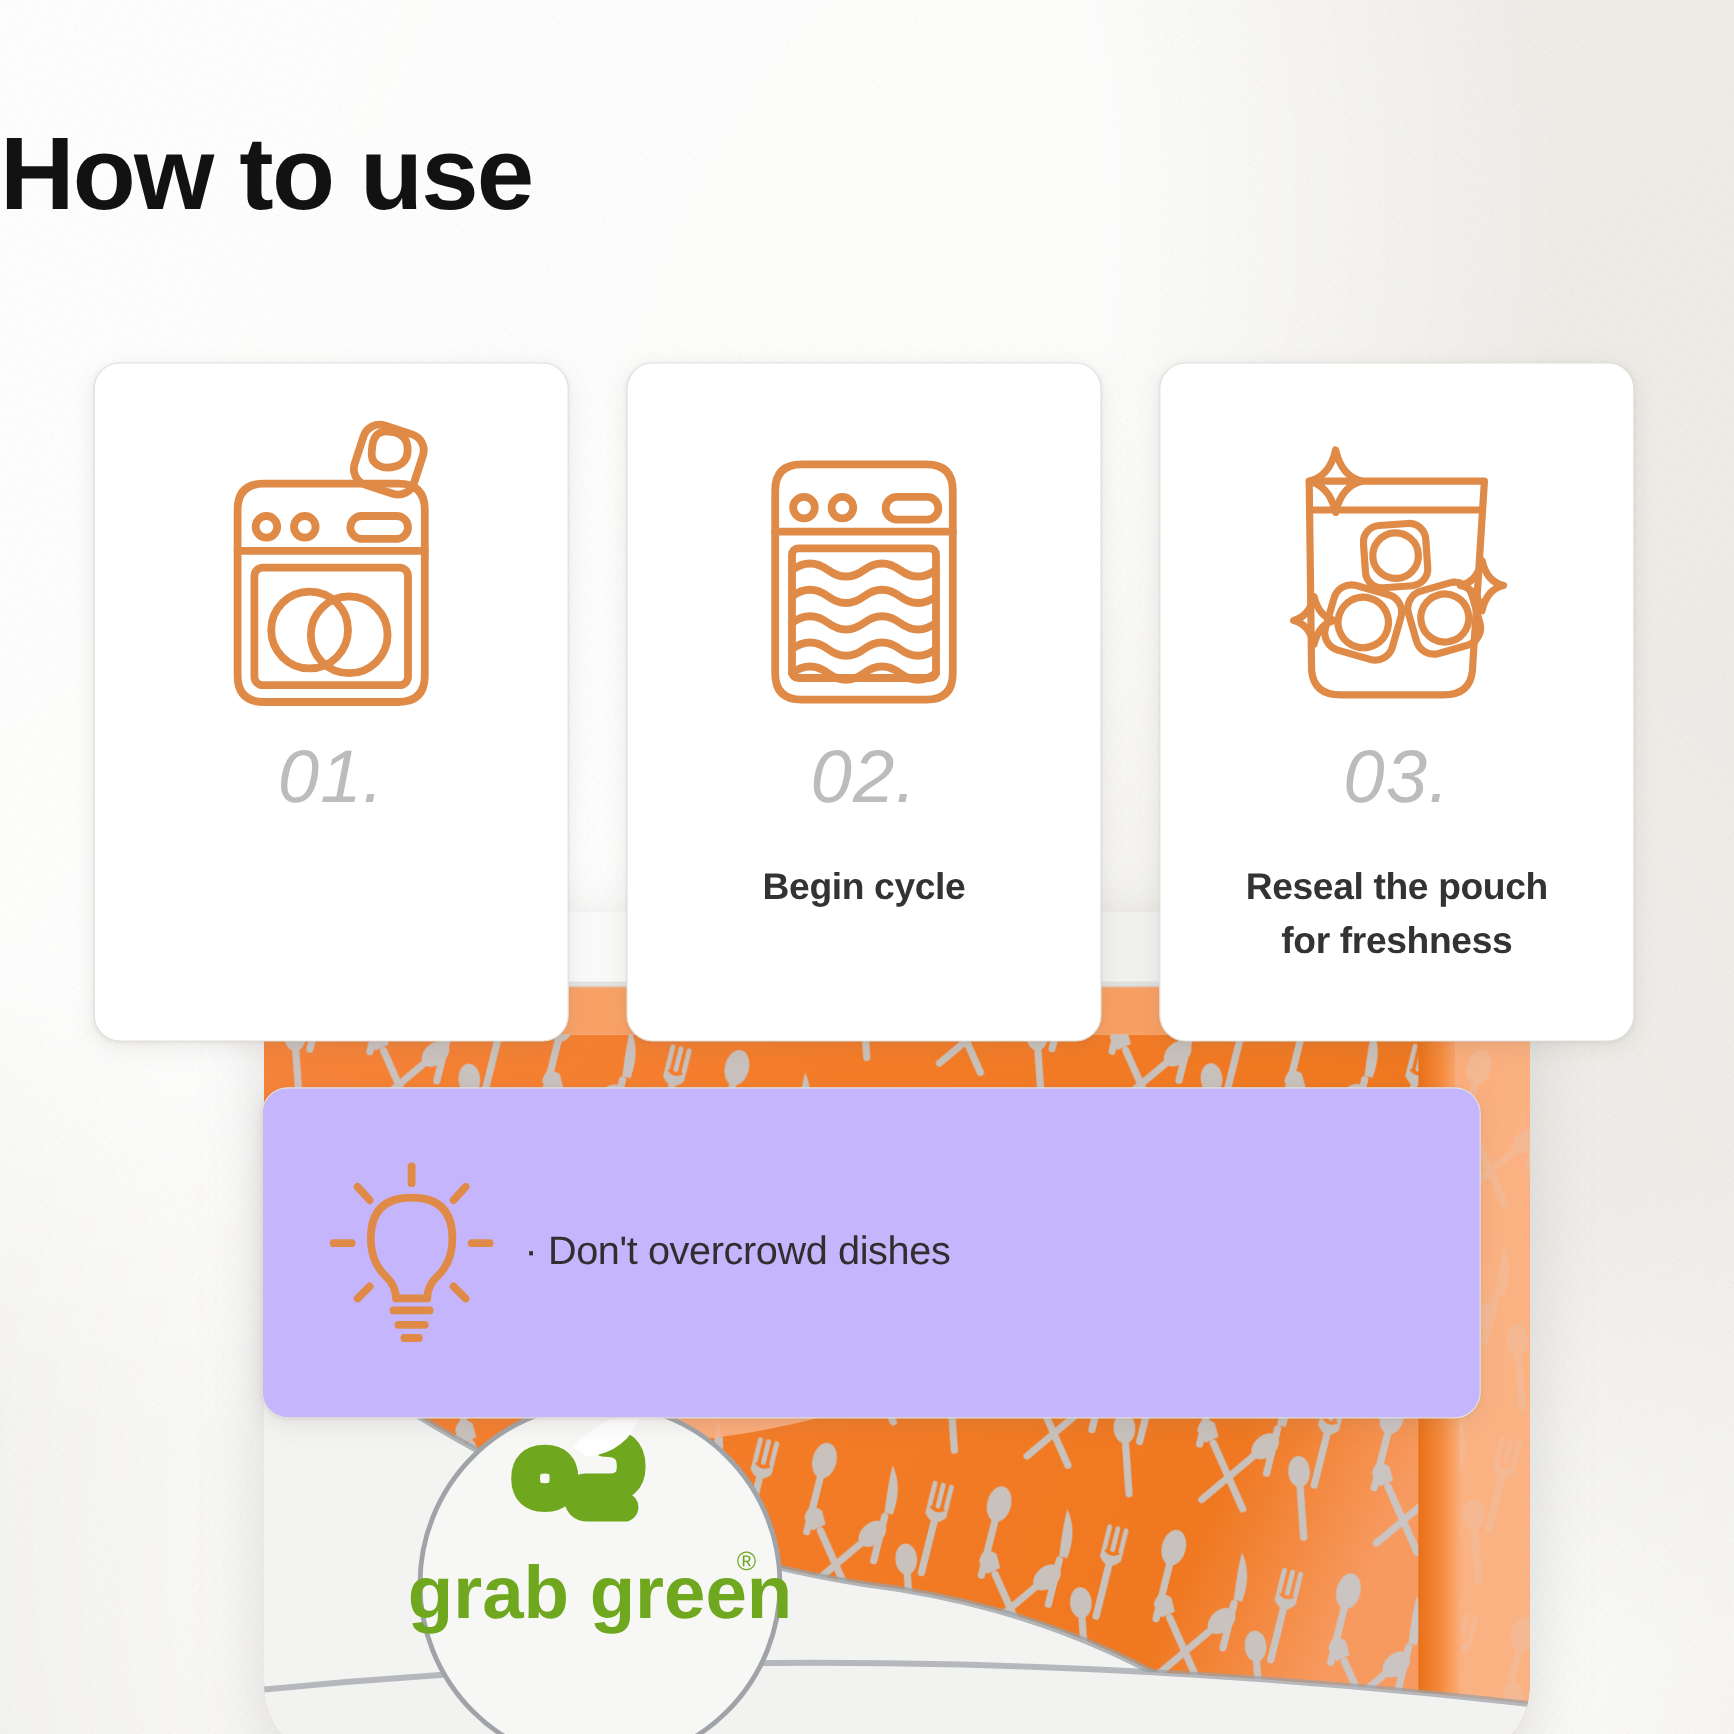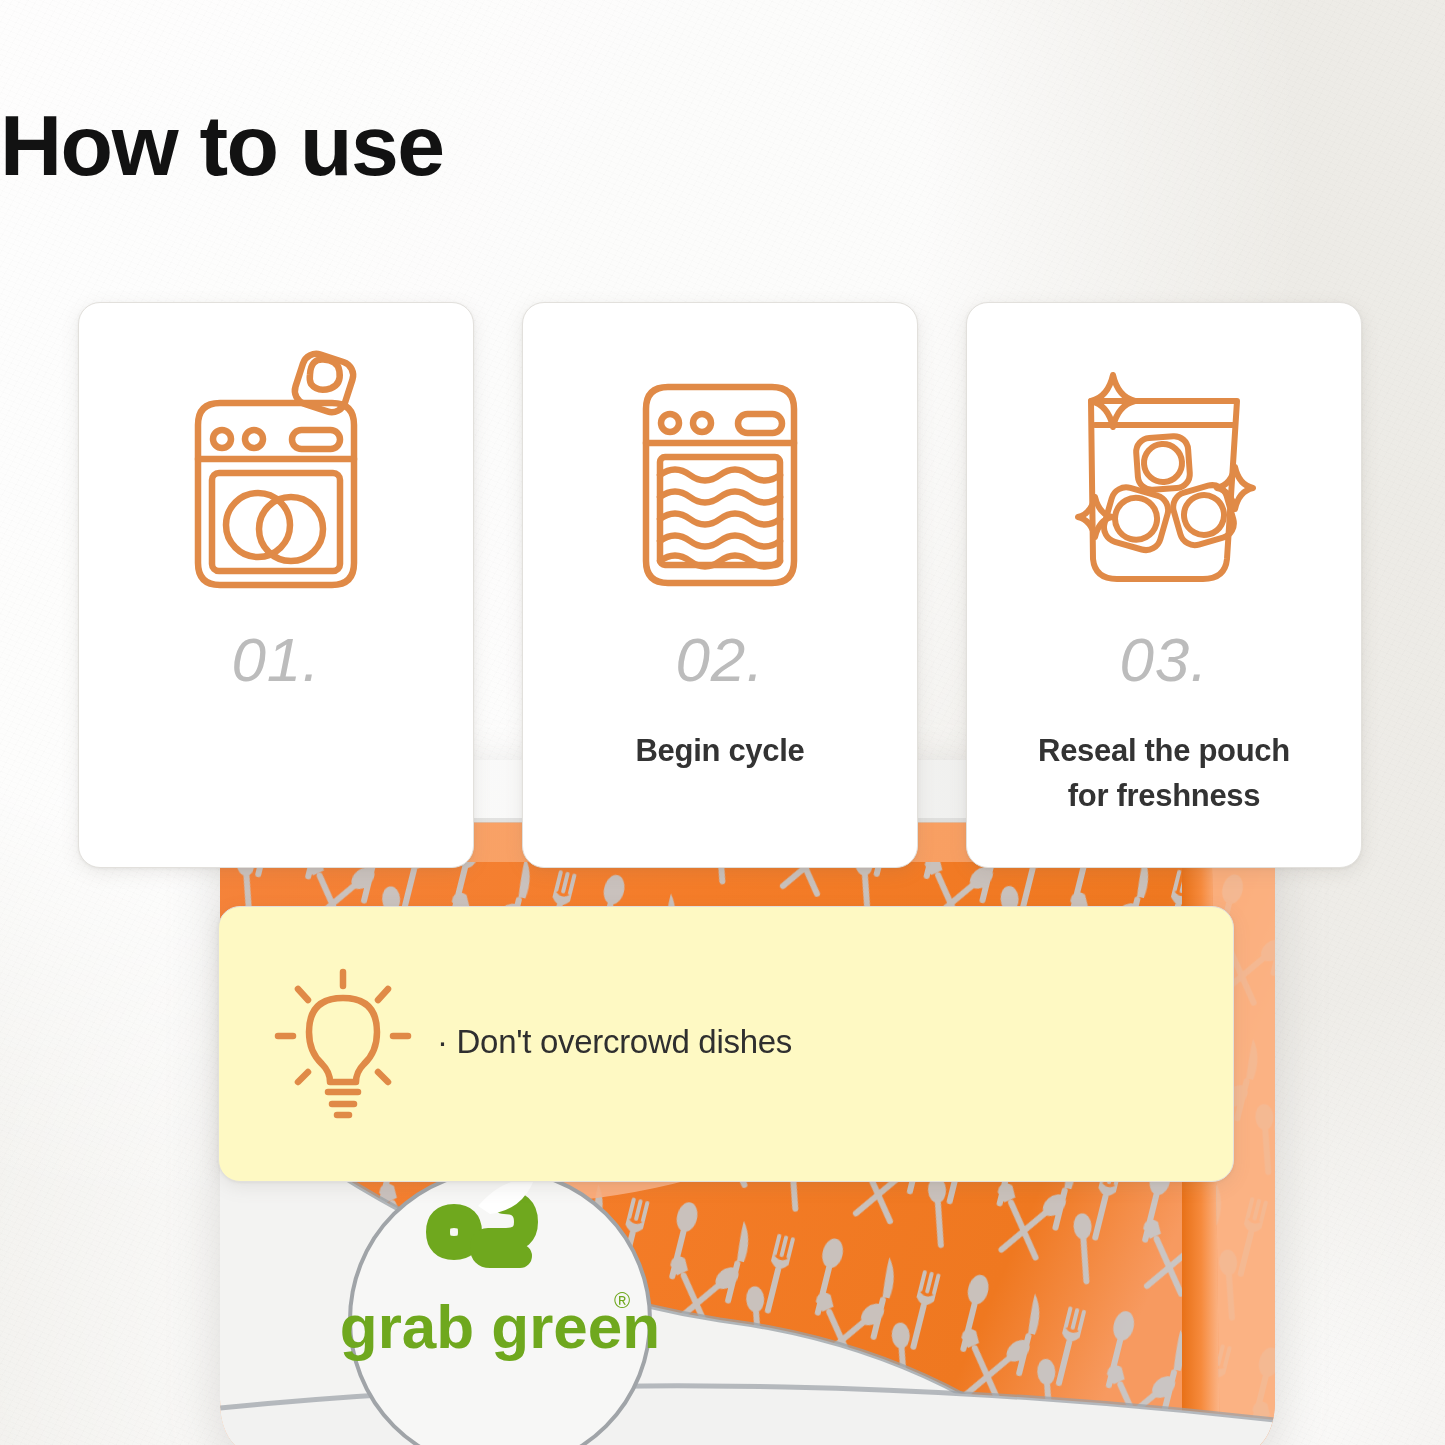--- a/index.html
+++ b/index.html
@@ -74,40 +74,40 @@
   }
   .step-icon svg{ display:block; }
 
   .step-number{
     font-size:62px;
     font-weight:400;
     font-style:italic;
     color:#bcbcbc;
     letter-spacing:1px;
     line-height:1;
-    margin-top:12px;
+    margin-top:0;
   }
   .step-label{
     margin-top:38px;
     font-size:31px;
     font-weight:bold;
     color:#333333;
     text-align:center;
     line-height:1.45;
     letter-spacing:-.3px;
     padding:0 6px;
     white-space:pre-line;
   }
 
   
   #tips-card{
     position:absolute;
     left:218px; top:906px;
     width:1016px; height:276px;
-    background:#fef9c3;
+    background:#c4b5fd;
     border:1px solid #e2e0dc;
     border-radius:22px;
     box-shadow:0 5px 18px rgba(120,116,110,.13), 0 1px 3px rgba(120,116,110,.10);
     z-index:7;
     display:flex;
     align-items:center;
     padding:0 32px 0 34px;
   }
   #tips-icon{ width:180px; flex:0 0 180px; display:flex; justify-content:center; }
   #tips-list{ flex:1; padding-left:4px; padding-bottom:4px; }

